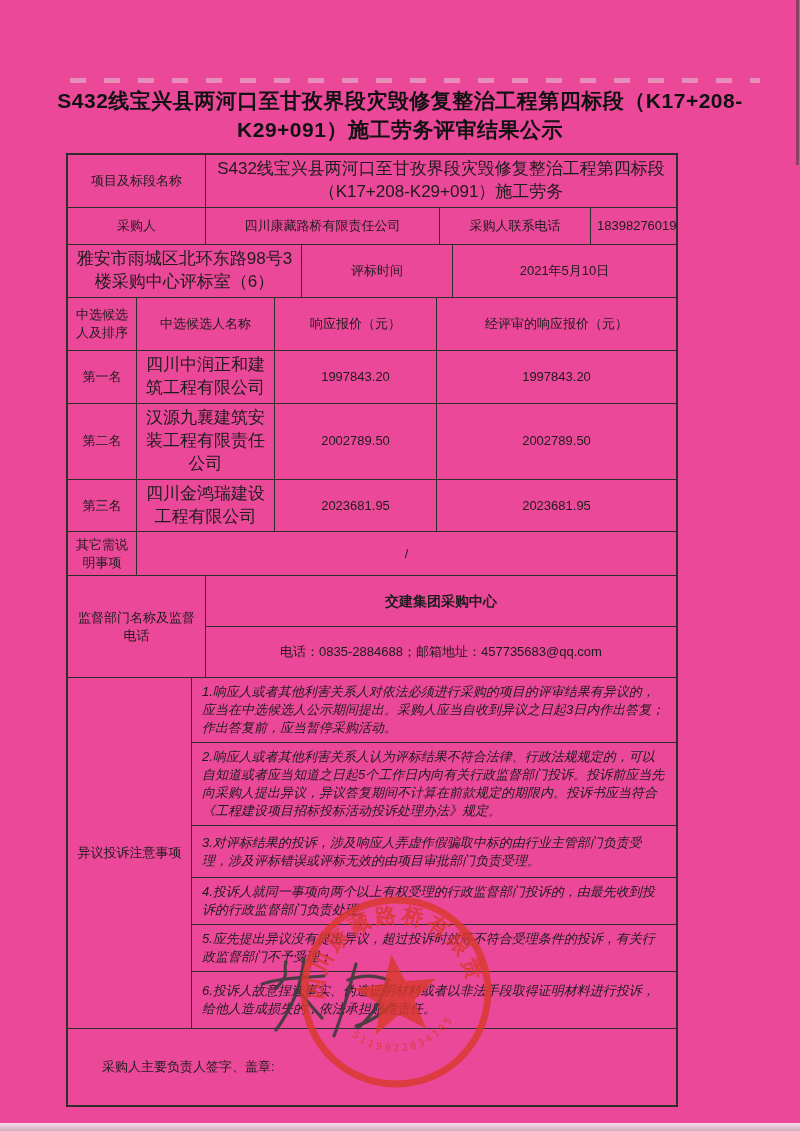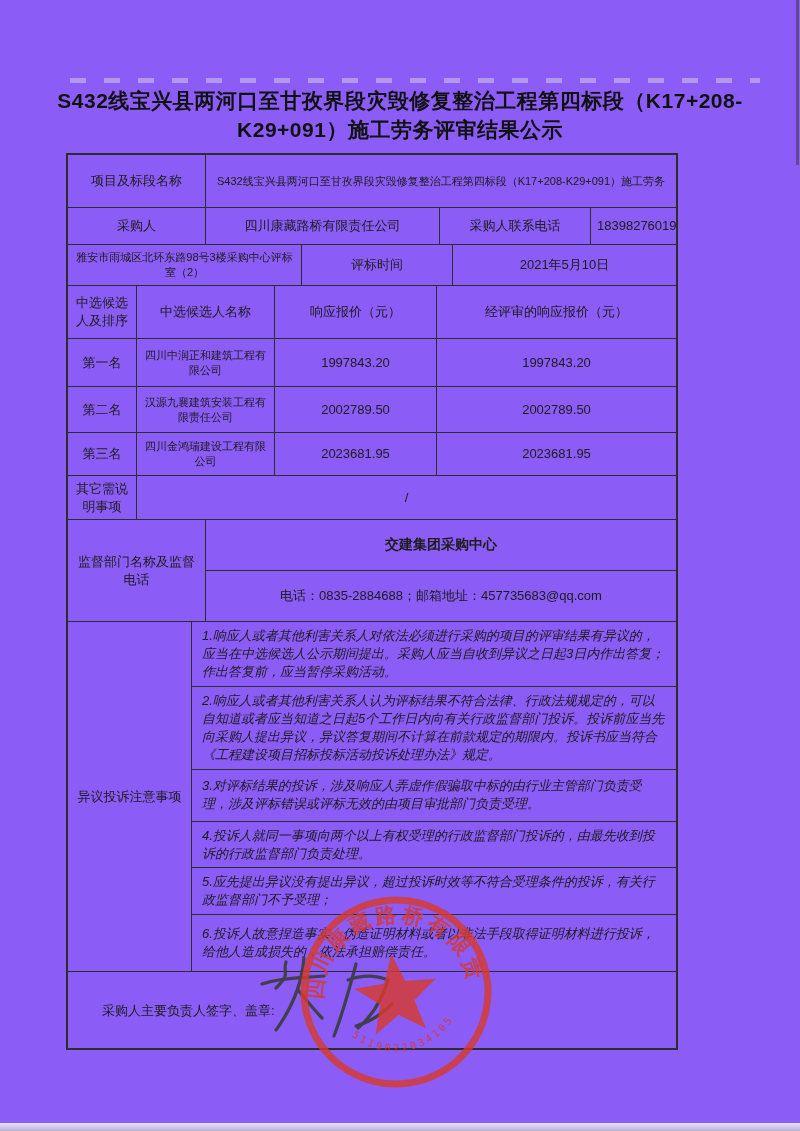--- a/index.html
+++ b/index.html
@@ -1,21 +1,21 @@
 <!DOCTYPE html>
 <html><head>
 <meta charset="utf-8">
 <style>
   html,body{margin:0;padding:0;}
   body{
     width:800px;height:1131px;background:#ffffff;
     font-family:"Liberation Sans","DejaVu Sans",sans-serif;
     color:#1c1c1c;
   }
-  .page{position:relative;width:800px;height:1131px;background:#8b5cf6;overflow:hidden;}
+  .page{position:relative;width:800px;height:1131px;background:#ec4899;overflow:hidden;}
 
   
   .artifact-top{position:absolute;left:70px;top:78px;width:690px;height:5px;opacity:.45;
     background:repeating-linear-gradient(90deg,#e3e3e3 0 16px,transparent 16px 34px);}
   .artifact-right{position:absolute;right:1px;top:0;width:3px;height:165px;background:#3c3c3c;opacity:.55;}
   .artifact-bottom{position:absolute;left:0;bottom:0;width:100%;height:8px;
     background:linear-gradient(#ffffff,#c7c7c7);opacity:.8;}
 
   
   .title{position:absolute;left:40px;top:86px;width:720px;text-align:center;
@@ -30,21 +30,21 @@
     align-items:center;justify-content:center;text-align:center;
     padding:3px 6px;font-size:13px;line-height:1.35;}
   .td:last-child{border-right:none;}
   .w138{width:138px;flex:0 0 138px;}
   .w234{width:234px;flex:0 0 234px;}
   .w151{width:151px;flex:0 0 151px;}
   .w69{width:69px;flex:0 0 69px;}
   .w162{width:162px;flex:0 0 162px;}
   .w124{width:124px;flex:0 0 124px;}
   .flex1{flex:1 1 auto;}
-  .small{font-size:11px;}
+  .small{font-size:17px;}
   .stack{display:flex;flex-direction:column;align-items:stretch;flex:1 1 auto;}
   .sub{box-sizing:border-box;border-bottom:1.5px solid #2d2d2d;display:flex;
     align-items:center;justify-content:center;text-align:left;
     padding:4px 8px;font-size:13px;line-height:1.38;}
   .sub:last-child{border-bottom:none;}
   .para{justify-content:flex-start;text-align:left;align-items:center;padding:5px 10px;font-style:italic;}
   .sig-row{justify-content:flex-start;text-align:left;padding-left:8px;margin-left:26px;}
 
   
   .seal{position:absolute;left:296px;top:892px;width:200px;height:200px;
@@ -73,21 +73,21 @@
     </div>
 
     <div class="tr" style="min-height:36px">
       <div class="td w138">采购人</div>
       <div class="td w234">四川康藏路桥有限责任公司</div>
       <div class="td w151">采购人联系电话</div>
       <div class="td flex1">18398276019</div>
     </div>
 
     <div class="tr" style="min-height:40px">
-      <div class="td w234 small">雅安市雨城区北环东路98号3楼采购中心评标室（2）</div>
+      <div class="td w234 small">雅安市雨城区北环东路98号3楼采购中心评标室（6）</div>
       <div class="td w151">评标时间</div>
       <div class="td flex1">2021年5月10日</div>
     </div>
 
 
     <div class="tr" style="min-height:52px">
       <div class="td w69">中选候选人及排序</div>
       <div class="td w138">中选候选人名称</div>
       <div class="td w162">响应报价（元）</div>
       <div class="td flex1">经评审的响应报价（元）</div>

